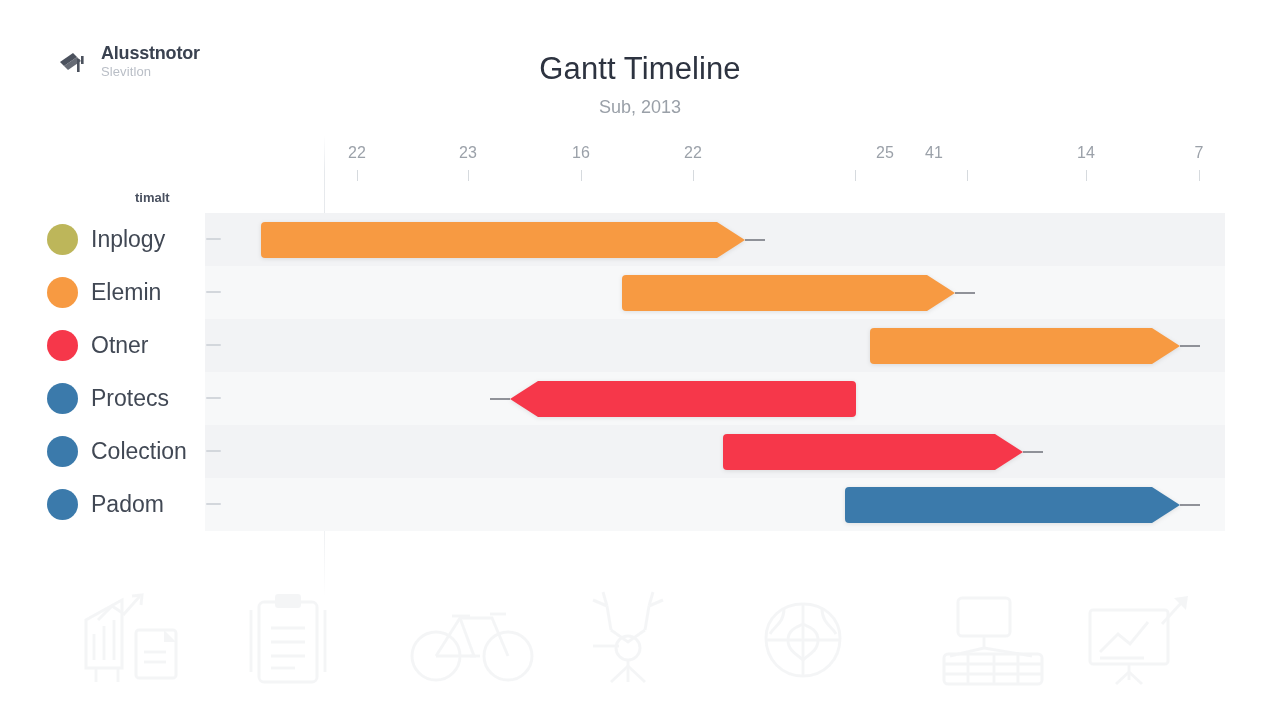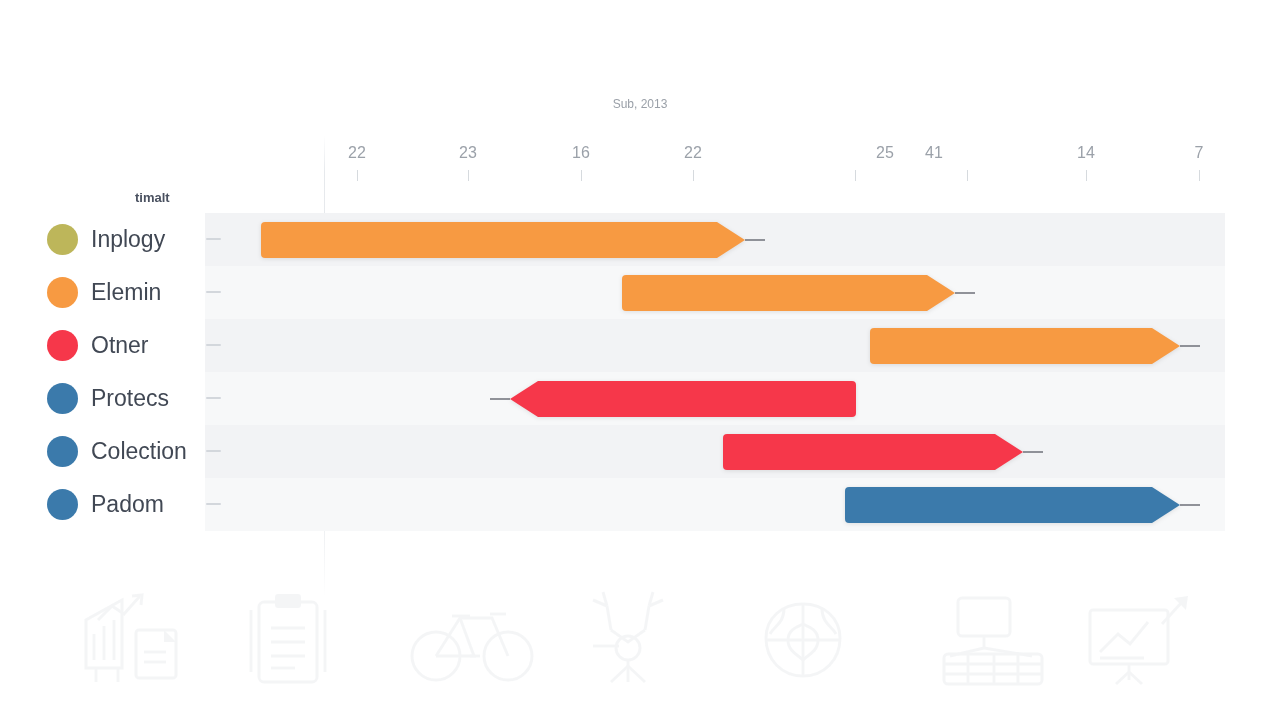--- a/index.html
+++ b/index.html
@@ -58,21 +58,21 @@
     font-size: 31px;
     color: #2d3340;
     font-weight: normal;
     letter-spacing: 0.1px;
   }
   #chart-subtitle {
     position: absolute;
     left: 0; right: 0;
     top: 97px;
     text-align: center;
-    font-size: 12px;
+    font-size: 18px;
     color: #9aa0a8;
   }
 
   
   #axis { position: absolute; left: 0; top: 0; width: 1280px; height: 717px; pointer-events: none; }
   .tick-label {
     position: absolute;
     top: 144px;
     transform: translateX(-50%);
     font-size: 16px;
@@ -169,21 +169,38 @@
     position: absolute;
     opacity: 0.42;
     color: #e6e9ec;
   }
 </style>
 </head>
 <body>
 
 <div id="page">
 
-
+  <div id="logo">
+    <div id="logo-mark">
+      <svg viewBox="0 0 34 34" width="34" height="34" aria-hidden="true">
+        <g fill="#4b515d">
+          <path d="M3 16 L16 7 L20 11 L7 20 Z"></path>
+          <path d="M7 20 L20 11 L24 15 L11 24 Z" opacity="0.85"></path>
+        </g>
+        <rect x="20" y="13" width="2.6" height="13" fill="#4b515d"></rect>
+        <rect x="24" y="10" width="2.6" height="8" fill="#4b515d"></rect>
+      </svg>
+    </div>
+    <div id="logo-text">
+      <div id="logo-title">Alusstnotor</div>
+      <div id="logo-sub">Slevitlon</div>
+    </div>
+  </div>
+
+  <div id="chart-title">Gantt Timeline</div>
   <div id="chart-subtitle">Sub, 2013</div>
 
   <div id="axis">
       <div class="tick-label" style="left: 357px;">22</div>
       <div class="tick-mark" style="left: 357px;"></div>
       <div class="tick-label" style="left: 468px;">23</div>
       <div class="tick-mark" style="left: 468px;"></div>
       <div class="tick-label" style="left: 581px;">16</div>
       <div class="tick-mark" style="left: 581px;"></div>
       <div class="tick-label" style="left: 693px;">22</div>

